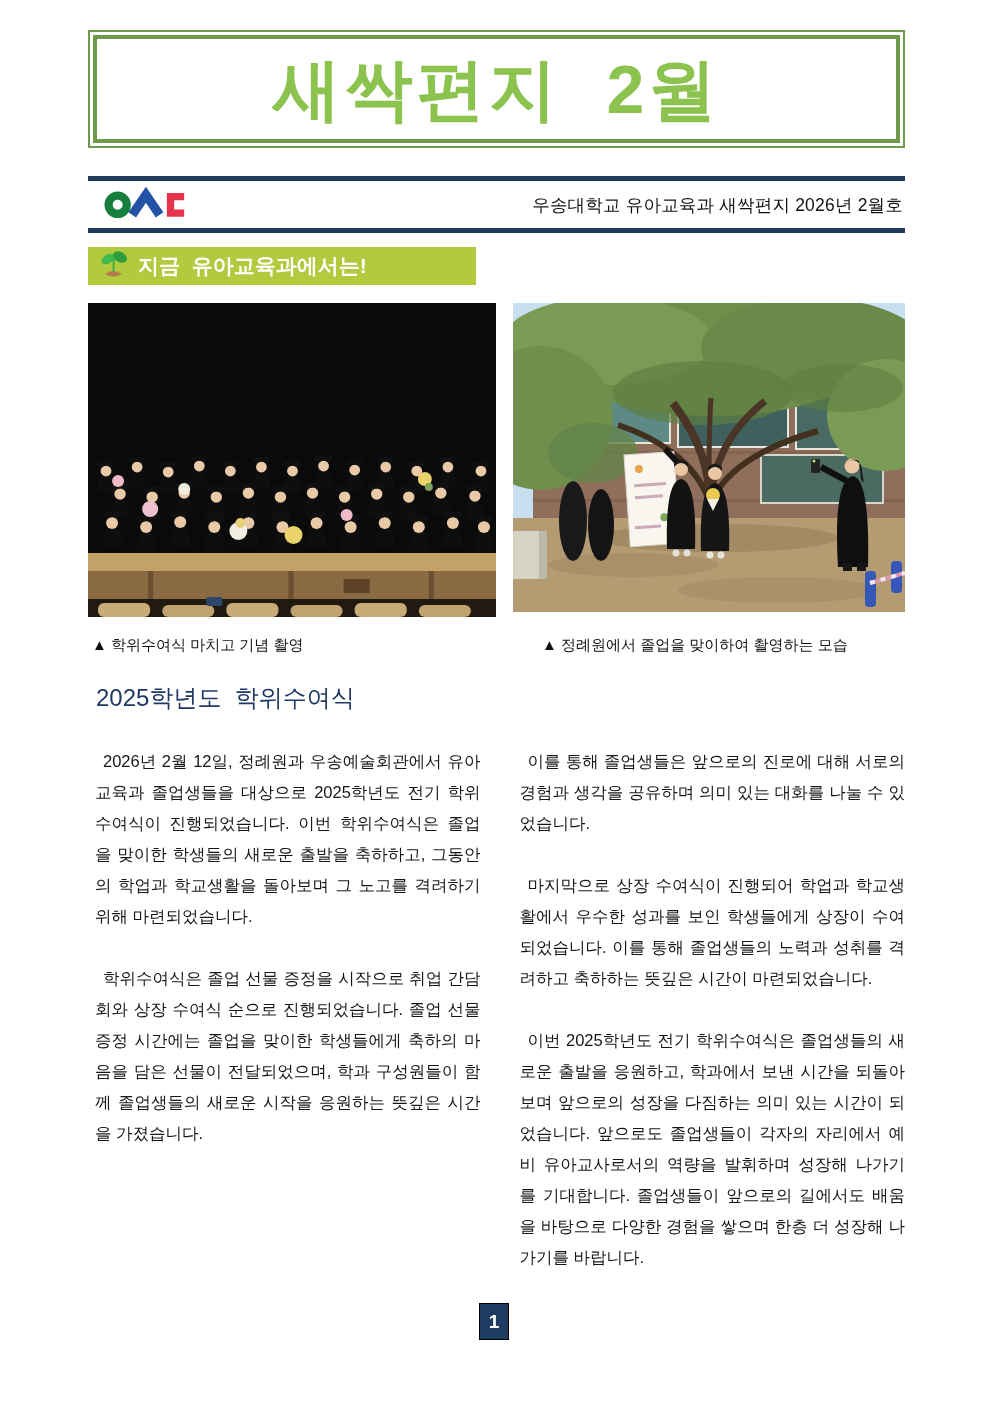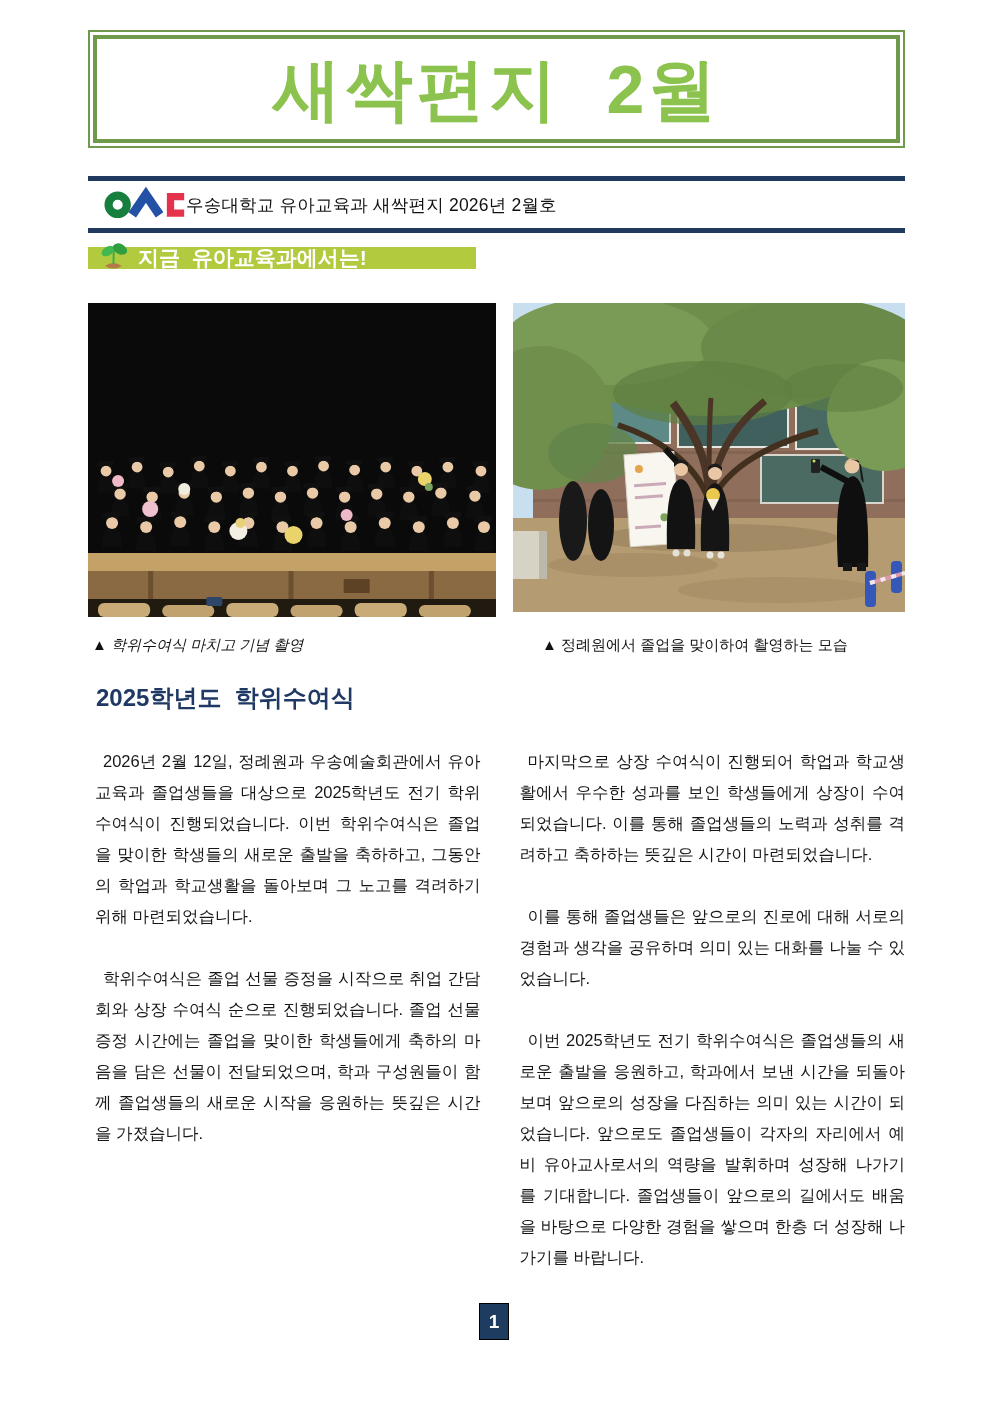--- a/index.html
+++ b/index.html
@@ -11,41 +11,41 @@
   .title-box { position:absolute; left:88px; top:30px; width:817px; height:118px;
     border:2px solid #6f9a4b; padding:3px; background:#fff; }
   .title-box-inner { width:100%; height:100%; border:4px solid #6f9a4b;
     display:flex; align-items:center; justify-content:center; }
   .masthead-title { font-size:68px; font-weight:bold; color:#8cc24e;
     letter-spacing:4px; white-space:pre-wrap; line-height:1; }
 
   
   .header { position:absolute; left:88px; top:176px; width:817px; }
   .rule { width:100%; height:5px; background:#203a5f; }
-  .header-row { display:flex; align-items:center; 
+  .header-row { display:flex; align-items:center; justify-content:space-between;
     height:47px; padding:0 2px 0 16px; }
   .issue-line { font-size:17.5px; color:#111; letter-spacing:0.2px; }
 
   
-  .section-banner { position:absolute; left:88px; top:247px; width:388px; height:22px;
+  .section-banner { position:absolute; left:88px; top:247px; width:388px; height:38px;
     background:#b2ca3e; display:flex; align-items:center; gap:10px; padding-left:12px; }
   .banner-label { color:#ffffff; font-weight:bold; font-size:21px; white-space:pre-wrap; }
 
   
   figure { position:absolute; }
   .photo-left  { left:88px;  top:303px; width:408px; height:314px; }
   .photo-right { left:513px; top:303px; width:392px; height:309px; }
   figure svg { display:block; width:100%; height:100%; }
   .caption { position:absolute; top:636px; font-size:15px; color:#111; }
-  .caption-left  { left:92px;  width:404px;font-style:italic; }
+  .caption-left  { left:92px;  width:404px; }
   .caption-right { left:542px; width:386px; }
 
   
   .article-title { position:absolute; left:96px; top:682px; font-size:24px;
-    font-weight:bold; color:#1f3864; white-space:pre-wrap; }
+    font-weight:normal; color:#1f3864; white-space:pre-wrap; }
   .columns { position:absolute; left:95px; top:746px; width:810px;
     display:flex; gap:39px; }
   .col { flex:1; }
   .col p { font-size:16.5px; line-height:31px; text-align:justify;
     word-break:break-all; text-indent:8px; margin:0 0 31px 0; color:#161616; }
   .col p:last-child { margin-bottom:0; }
 
   
   .page-number { position:absolute; left:479px; top:1303px; width:30px; height:37px;
     background:#1e3c5f; border:1px solid #000; color:#fff; font-weight:bold;
@@ -273,21 +273,21 @@
   <div class="caption caption-right">▲ 정례원에서 졸업을 맞이하여 촬영하는 모습</div>
 
   <h2 class="article-title">2025학년도  학위수여식</h2>
 
   <div class="columns">
     <div class="col">
       <p>2026년 2월 12일, 정례원과 우송예술회관에서 유아교육과 졸업생들을 대상으로 2025학년도 전기 학위수여식이 진행되었습니다. 이번 학위수여식은 졸업을 맞이한 학생들의 새로운 출발을 축하하고, 그동안의 학업과 학교생활을 돌아보며 그 노고를 격려하기 위해 마련되었습니다.</p>
       <p>학위수여식은 졸업 선물 증정을 시작으로 취업 간담회와 상장 수여식 순으로 진행되었습니다. 졸업 선물 증정 시간에는 졸업을 맞이한 학생들에게 축하의 마음을 담은 선물이 전달되었으며, 학과 구성원들이 함께 졸업생들의 새로운 시작을 응원하는 뜻깊은 시간을 가졌습니다.</p>
     </div>
     <div class="col">
+      <p>이를 통해 졸업생들은 앞으로의 진로에 대해 서로의 경험과 생각을 공유하며 의미 있는 대화를 나눌 수 있었습니다.</p>
       <p>마지막으로 상장 수여식이 진행되어 학업과 학교생활에서 우수한 성과를 보인 학생들에게 상장이 수여되었습니다. 이를 통해 졸업생들의 노력과 성취를 격려하고 축하하는 뜻깊은 시간이 마련되었습니다.</p>
-      <p>이를 통해 졸업생들은 앞으로의 진로에 대해 서로의 경험과 생각을 공유하며 의미 있는 대화를 나눌 수 있었습니다.</p>
       <p>이번 2025학년도 전기 학위수여식은 졸업생들의 새로운 출발을 응원하고, 학과에서 보낸 시간을 되돌아보며 앞으로의 성장을 다짐하는 의미 있는 시간이 되었습니다. 앞으로도 졸업생들이 각자의 자리에서 예비 유아교사로서의 역량을 발휘하며 성장해 나가기를 기대합니다. 졸업생들이 앞으로의 길에서도 배움을 바탕으로 다양한 경험을 쌓으며 한층 더 성장해 나가기를 바랍니다.</p>
     </div>
   </div>
 
   <div class="page-number">1</div>
 
 </div>
 
 </body></html>

